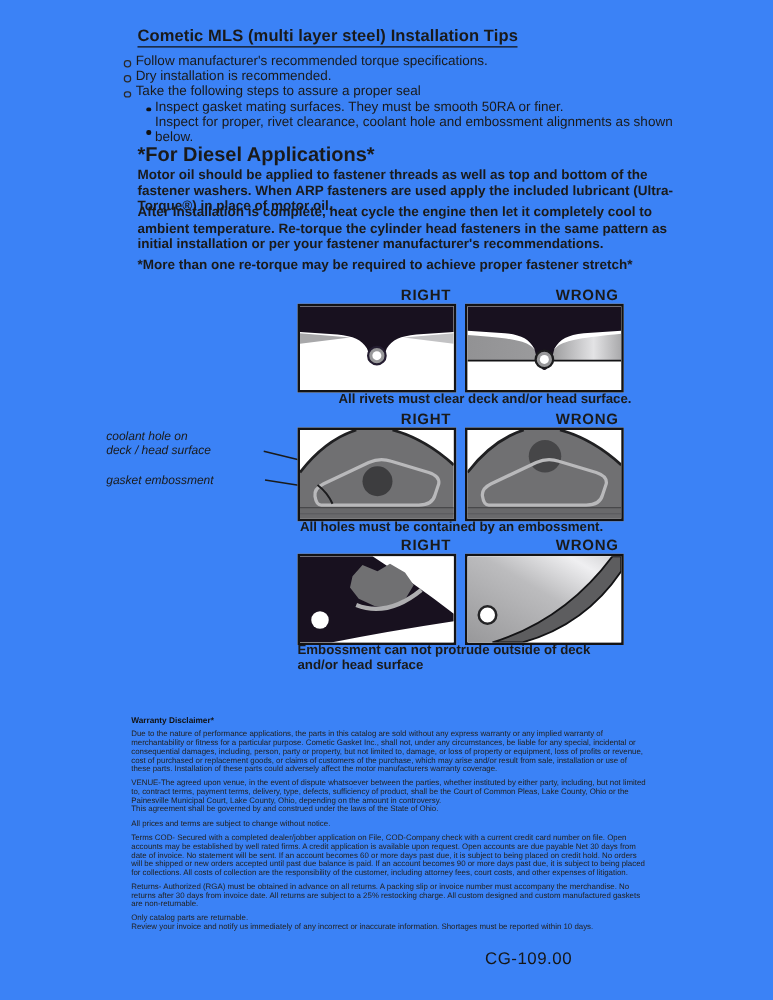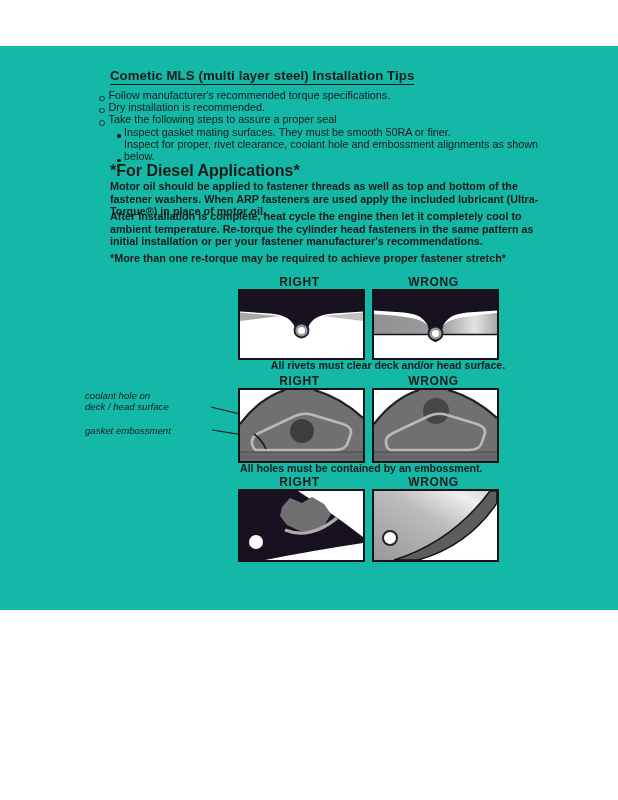--- a/index.html
+++ b/index.html
@@ -1,30 +1,30 @@
 <!DOCTYPE html>
 <html><head>
 <meta charset="utf-8">
 <style>
   html,body{margin:0;padding:0;background:#ffffff;}
-  .page{position:relative;width:618px;height:564px;background:#14b8a6;
-        font-family:"Liberation Sans", sans-serif;color:#1a1a1a;overflow:hidden;margin-top:46px;}
+  .page{position:relative;width:618px;height:800px;background:#3b82f6;
+        font-family:"Liberation Sans", sans-serif;color:#1a1a1a;overflow:hidden;}
   .abs{position:absolute;}
   .title{font-size:13.2px;font-weight:bold;border-bottom:1.6px solid #111;
          padding-bottom:1px;display:inline-block;letter-spacing:.1px;}
   .bullets{font-size:10.8px;line-height:12.2px;}
-  .b-row{display:flex;align-items:flex-end;}
+  .b-row{display:flex;align-items:center;}
   .o-bullet{flex:0 0 auto;width:3.5px;height:3.5px;border:1px solid #2a2a2a;
             border-radius:50%;margin:3.5px 4px 0 0;}
   .dot-bullet{flex:0 0 auto;width:3.5px;height:3.5px;background:#111;
             border-radius:50%;margin:4px 3.5px 0 0;}
   .sub{margin-left:18px;}
   .h2{font-size:16px;font-weight:bold;}
   .para{font-size:10.8px;line-height:12.6px;font-weight:bold;}
-  .fig-label{font-size:12px;font-weight:bold;letter-spacing:.6px;text-align:center;}
+  .fig-label{font-size:12px;font-weight:bold;letter-spacing:.6px;text-align:right;}
   .panel{position:absolute;width:123px;height:67px;border:2.5px solid #131315;
          background:#fff;box-sizing:content-box;}
   .panel svg{display:block;width:100%;height:100%;}
   .caption{font-size:10.6px;font-weight:bold;line-height:11.6px;}
   .leader-label{font-size:9.6px;line-height:11px;text-align:left;font-style:italic;}
   .preline{white-space:pre-line;}
   .fine{font-size:6.3px;line-height:6.9px;color:#222;}
   .fine-h{font-size:6.6px;font-weight:bold;color:#111;}
   .fine p{margin:0 0 4.5px 0;}
   .pagenum{font-size:13.5px;letter-spacing:.4px;color:#161616;}
@@ -169,20 +169,22 @@
             <stop offset="1" stop-color="#d4d4d6"></stop>
         </linearGradient>
       </defs>
       <rect x="0" y="0" width="123" height="69" fill="#ffffff"></rect>
       <path d="M0,0 L116,0 Q78,51 20,69 L0,69 Z" fill="url(#g3w)"></path>
       <path d="M20,69 Q78,51 116,0 L123,0 L123,12 Q94,55 44,69 Z" fill="#5d5d5f" stroke="#131315" stroke-width="1.5"></path>
       <circle cx="16" cy="47" r="7" fill="#ffffff" stroke="#242426" stroke-width="2"></circle>
     </svg>
   </div>
 
+  <div class="abs caption preline" style="left:238px;top:515px;width:300px;">Embossment can not protrude outside of deck
+and/or head surface</div>
 
   <div class="abs fine" style="left:105px;top:574px;width:412px;">
     <p class="fine-h">Warranty Disclaimer*</p>
     <p>Due to the nature of performance applications, the parts in this catalog are sold without any express warranty or any implied warranty of merchantability or fitness for a particular purpose.  Cometic Gasket Inc., shall not, under any circumstances, be liable for any special, incidental or consequential damages, including, person, party or property, but not limited to, damage, or loss of property or equipment, loss of profits or revenue, cost of purchased or replacement goods, or claims of customers of the purchase, which may arise and/or result from sale, installation or use of these parts.  Installation of these parts could adversely affect the motor manufacturers warranty coverage.</p>
     <p class="preline">VENUE-The agreed upon venue, in the event of dispute whatsoever between the parties, whether instituted by either party, including, but not limited to, contract terms, payment terms, delivery, type, defects, sufficiency of product, shall be the Court of Common Pleas, Lake County, Ohio or the Painesville Municipal Court, Lake County, Ohio, depending on the amount in controversy.
 This agreement shall be governed by and construed under the laws of the State of Ohio.</p>
     <p>All prices and terms are subject to change without notice.</p>
     <p>Terms COD- Secured with a completed dealer/jobber application on File, COD-Company check with a current credit card number on file.  Open accounts may be established by well rated firms.  A credit application is available upon request.  Open accounts are due payable Net 30 days from date of invoice.  No statement will be sent.  If an account becomes 60 or more days past due, it is subject to being placed on credit hold.  No orders will be shipped or new orders accepted until past due balance is paid.  If an account becomes 90 or more days past due, it is subject to being placed for collections.  All costs of collection are the responsibility of the customer, including attorney fees, court costs, and other expenses of litigation.</p>
     <p>Returns- Authorized (RGA) must be obtained in advance on all returns.  A packing slip or invoice number must accompany the merchandise.  No returns after 30 days from invoice date.  All returns are subject to a 25% restocking charge.  All custom designed and custom manufactured gaskets are non-returnable.</p>
     <p class="preline">Only catalog parts are returnable.

